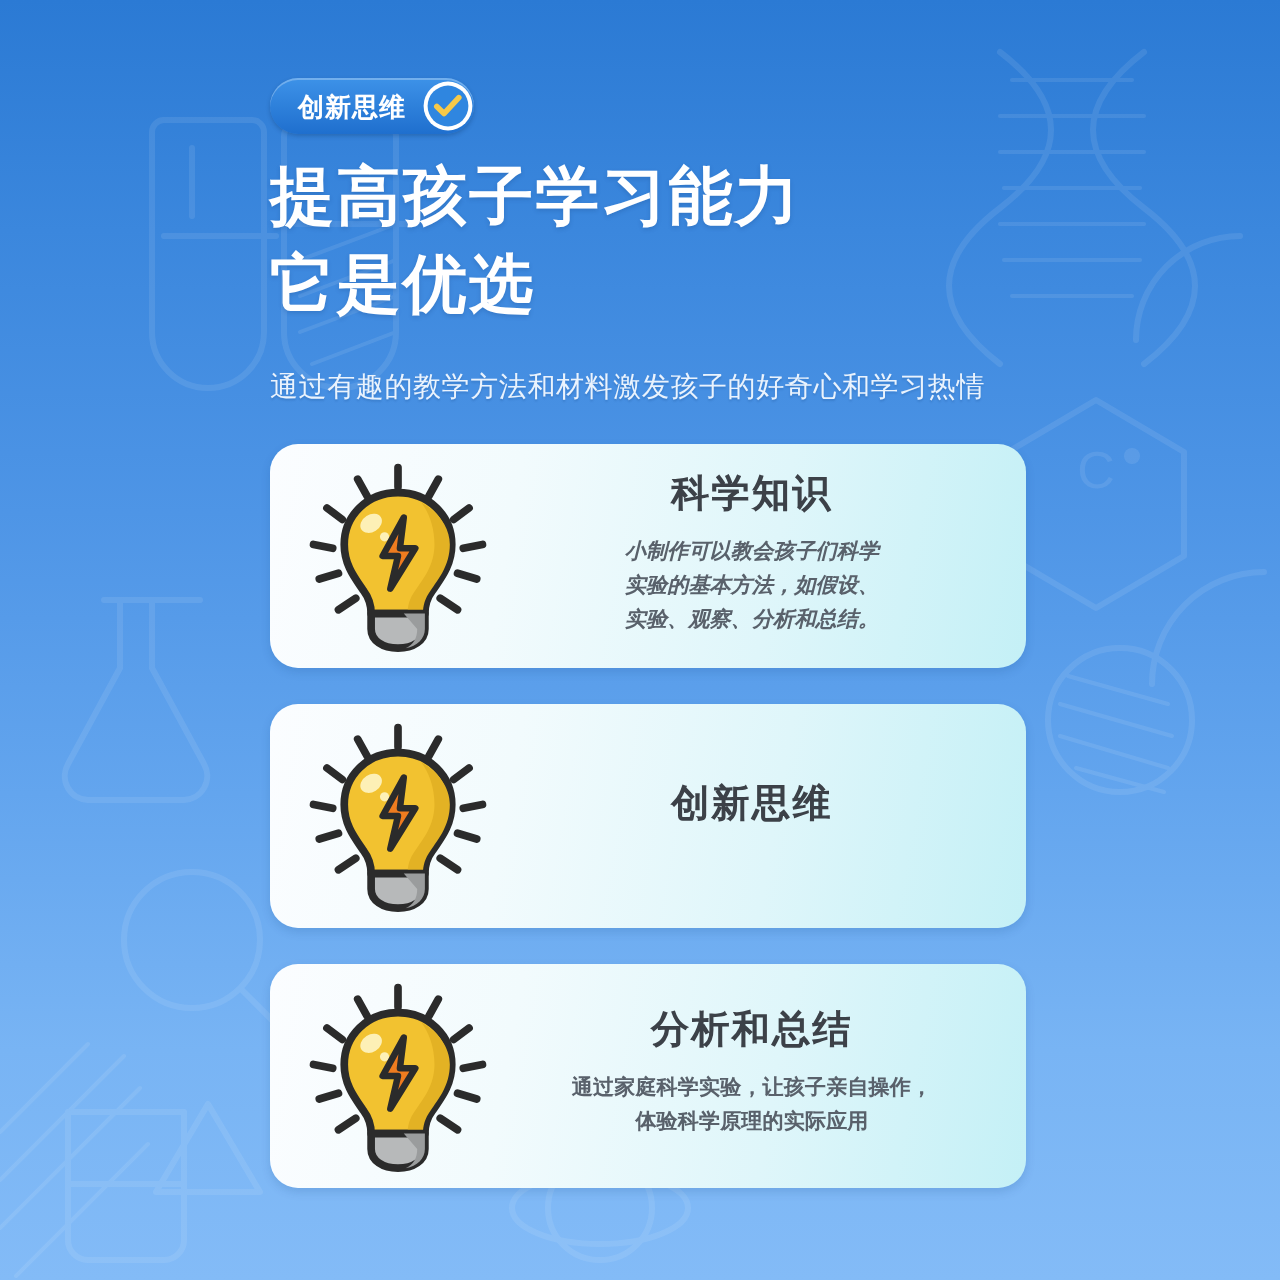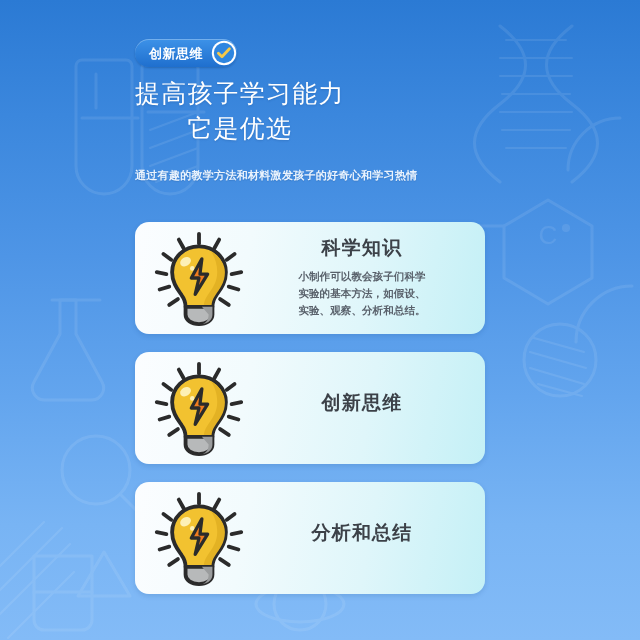--- a/index.html
+++ b/index.html
@@ -71,53 +71,52 @@
     flex: 0 0 26px;
   }
   .badge-check svg { display: block; width: 26px; height: 26px; }
 
   
   .headline {
     position: absolute;
     left: 135px;
     top: 76px;
     color: #ffffff;
-    font-size: 25px;
-    font-weight: normal;
+    font-size: 32px;
+    font-weight: bold;
     line-height: 1.38;
     letter-spacing: 1.2px;
     text-shadow: 0 1px 2px rgba(16,60,120,0.22);
-    text-align: center;
   }
   .headline .l2 { display: block; }
 
   
   .subtitle {
     position: absolute;
     left: 135px;
-    top: 170px;
+    top: 186px;
     color: #eaf3fd;
-    font-size: 11px;
-    font-weight: bold;
+    font-size: 14px;
+    font-weight: normal;
     letter-spacing: 0.3px;
     line-height: 1;
     white-space: nowrap;
     text-shadow: 0 1px 1px rgba(16,60,120,0.20);
   }
 
   
   .cards {
     position: absolute;
     left: 135px;
     top: 222px;
     width: 370px;
   }
   .card {
     position: relative;
-    width: 350px;
+    width: 378px;
     height: 112px;
     border-radius: 14px;
     background: linear-gradient(100deg, #fbfdff 0%, #f2fbfd 32%, #dff6fa 66%, #c4f0f6 100%);
     box-shadow: 0 2px 5px rgba(20,70,130,0.16);
     margin-bottom: 18px;
     display: flex;
     align-items: center;
     overflow: hidden;
   }
   .card:last-child { margin-bottom: 0; }
@@ -148,21 +147,21 @@
     line-height: 1;
     margin-bottom: 11px;
   }
   .card-desc {
     color: #59616b;
     font-size: 10.5px;
     font-weight: bold;
     line-height: 1.62;
     letter-spacing: 0.1px;
   }
-  .card-desc.left  { text-align: right;   align-self: center; }
+  .card-desc.left  { text-align: right;   align-self: center; font-style: italic; }
   .card-desc.center{ text-align: center; }
 </style>
 </head>
 <body>
 
 <div id="page">
 
   <div class="watermark">
     <svg viewBox="0 0 640 640" xmlns="http://www.w3.org/2000/svg">
       <g fill="none" stroke="#ffffff" stroke-width="3" stroke-linecap="round" stroke-linejoin="round">
@@ -358,17 +357,19 @@
           <path d="M62 22 c9 5 15 13 15 22 c0 11 -6 18 -10 24 c-3 4 -4 8 -4 12 h-8 c0 -4 1 -8 4 -12 c4 -6 10 -13 10 -24 c0 -9 -3 -17 -7 -22 z" fill="#e3b224" stroke="none"></path>
           <ellipse cx="36" cy="33" rx="6" ry="4.5" fill="#fdf0b6" stroke="none" transform="rotate(-32 36 33)"></ellipse>
           <circle cx="43" cy="40" r="2.4" fill="#fdf0b6" stroke="none"></circle>
           <path d="M53 30 l-11 20 h8 l-4 17 l13 -21 h-8 z" fill="#f07c1f" stroke="#2b2b2b" stroke-width="3.4" stroke-linejoin="round"></path>
           <path d="M36 80 h28 v8 c0 6 -6 10 -14 10 c-8 0 -14 -4 -14 -10 z" fill="#b7b9ba" stroke="#2b2b2b" stroke-width="4" stroke-linejoin="round"></path>
           <path d="M53 80 h11 v8 c0 5 -4 9 -10 10 c4 -2 6 -5 6 -10 z" fill="#9a9c9d" stroke="none"></path>
         </svg>
       </div>
       <div class="card-text">
         <div class="card-title">分析和总结</div>
+        <div class="card-desc center" style="white-space:pre-line">通过家庭科学实验，让孩子亲自操作，
+体验科学原理的实际应用</div>
       </div>
     </div>
 
   </div>
 </div>
 
 </body></html>

